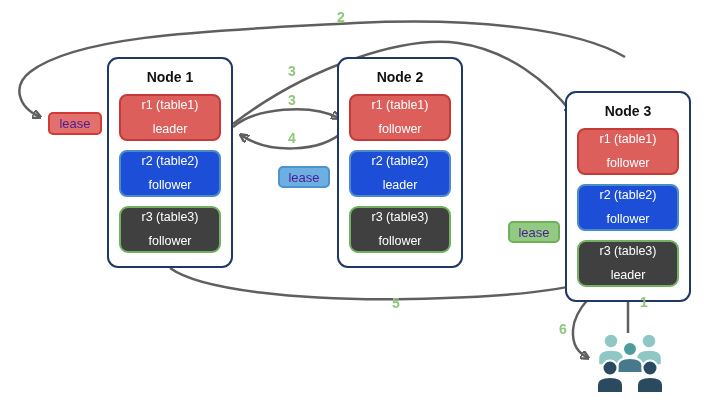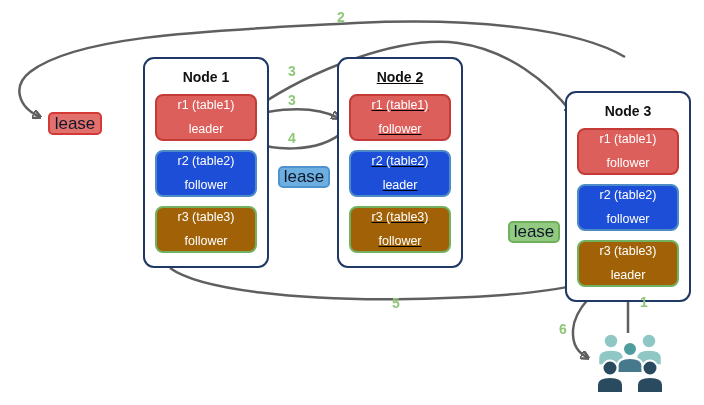--- a/index.html
+++ b/index.html
@@ -7,39 +7,39 @@
     position:relative; width:704px; height:405px; background:#fff; overflow:hidden;
     font-family:"Liberation Sans", sans-serif;
   }
   .arrow-layer { position:absolute; left:0; top:0; width:704px; height:405px; pointer-events:none; }
   .arrow-layer path, .arrow-layer line { stroke:#5f5f5f; stroke-width:2.5; fill:none; }
 
   .node {
     position:absolute; top:57px; width:126px; height:211px; box-sizing:border-box;
     background:#fff; border:2px solid #1f3864; border-radius:11px;
   }
-  .node-1 { left:107px;margin-left:36px; } .node-2 { left:337px;text-decoration:underline; } .node-3 { left:565px;margin-top:34px; }
+  .node-1 { left:107px; } .node-2 { left:337px; } .node-3 { left:565px;margin-top:34px; }
   .node-title {
     margin-top:10px; text-align:center; font-size:14px; font-weight:bold; color:#111;
   }
   .replica {
     width:102px; height:47px; margin:9px auto 0 auto; box-sizing:border-box;
     border-radius:8px; border:2px solid transparent;
     display:flex; flex-direction:column; align-items:center; justify-content:center;
     color:#fff; font-size:12.5px; line-height:1.25; text-align:center;gap:8px;
   }
   .replica:first-of-type { margin-top:11px; }
   .replica-red   { background:#dd5f5b; border-color:#c43a36; }
   .replica-blue  { background:#1d4ed8; border-color:#4d8bc7; }
-  .replica-green { background:#a16207; border-color:#72b160; }
+  .replica-green { background:#404040; border-color:#72b160;border-radius:9px; }
 
   .lease {
     position:absolute; box-sizing:border-box; border-radius:5px;
     display:flex; align-items:center; justify-content:center;
-    color:#0f172a; font-size:17px;
+    color:#4c1d95; font-size:13px;
   }
   .lease-red   { left:48px;  top:112px; width:54px; height:23px; background:#e2706c; border:2px solid #d43a35; }
   .lease-blue  { left:278px; top:166px; width:52px; height:22px; background:#6dafe0; border:2px solid #4f93ce; }
   .lease-green { left:508px; top:221px; width:52px; height:22px; background:#93ca82; border:2px solid #6fb05b; }
 
   .step {
     position:absolute; transform:translate(-50%,-50%);
     font-size:14px; font-weight:bold; color:#8fc779;
   }
   .step-2  { left:341px; top:17px; }

